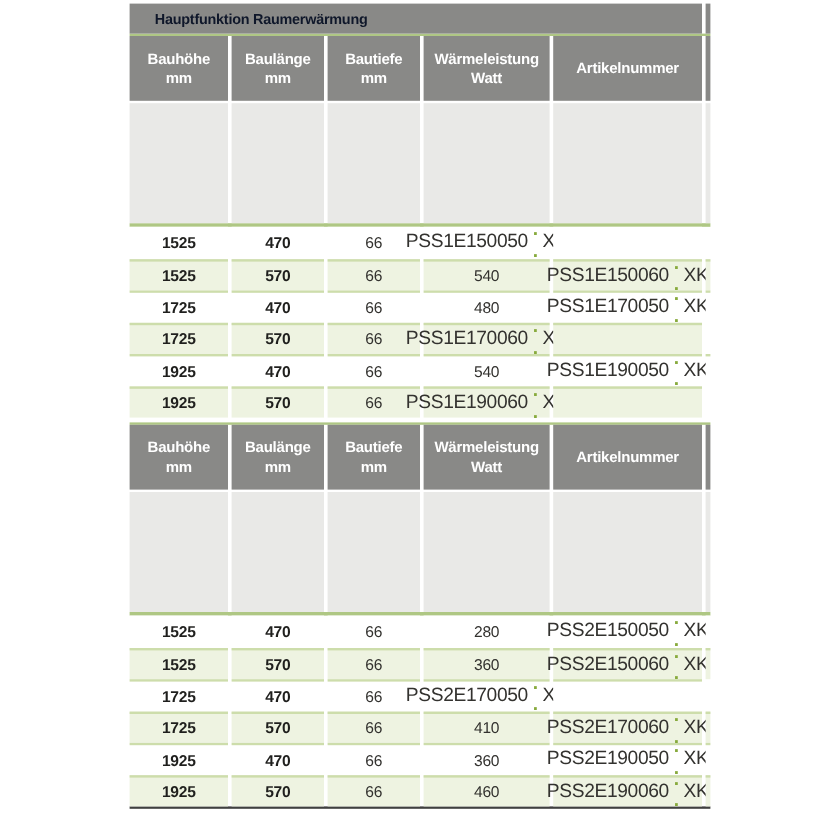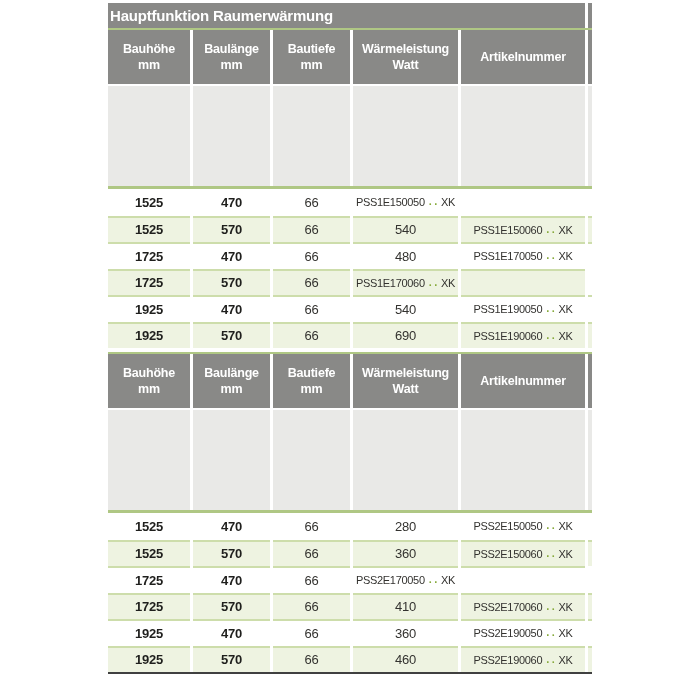--- a/index.html
+++ b/index.html
@@ -12,36 +12,36 @@
     --text-dark:#33322f;
     --text-bold:#1f1f1d;
     --bottom-line:#404040;
   }
   *{margin:0;padding:0;box-sizing:border-box;}
   html,body{width:700px;height:700px;background:#ffffff;overflow:hidden;
     font-family:"Liberation Sans","DejaVu Sans",sans-serif;letter-spacing:-0.2px;}
   .doc{position:absolute;left:108px;top:3px;width:484px;}
   .grid{display:grid;grid-template-columns:82px 77px 77px 105px 124px 4px;column-gap:3px;}
   .title-bar{height:25px;}
-  .title-main{grid-column:1/6;background:var(--header-bg);color:#ffffff;font-size:15px;
-    font-weight:bold;display:flex;align-items:center;padding-left:2px;}
+  .title-main{grid-column:1/6;background:var(--header-bg);color:#0f172a;font-size:12px;
+    font-weight:bold;display:flex;align-items:center;padding-left:21px;}
   .sliver{grid-column:6/7;background:var(--header-bg);}
   .divider{height:2px;background:var(--accent-green);}
   .divider-thick{height:3px;background:var(--accent-green);}
   .white-gap{height:2px;background:#fff;}
   .th{height:54px;background:var(--header-bg);color:#fff;font-size:12.5px;font-weight:bold;
     display:flex;flex-direction:column;align-items:center;justify-content:center;
     text-align:center;line-height:16px;}
   .empty-cell{height:100px;background:var(--empty-bg);}
   .td{height:26.5px;display:flex;align-items:center;justify-content:center;
     font-size:13px;color:var(--text-dark);background:#fff;}
   .tr.alt .td{background:var(--row-alt-bg);}
   .tr.sep .td{border-top:2px solid var(--hairline-green);}
   .td.bold{font-weight:bold;color:var(--text-bold);}
-  .td.artikel{font-size:11px;letter-spacing:-0.3px;}
+  .td.artikel{font-size:16px;letter-spacing:-0.3px;}
   .dots{color:var(--dot-green);font-weight:bold;margin:0 4px;position:relative;top:-1px;}
   .bottom-line{height:2px;background:var(--bottom-line);}
   .table2{margin-top:4px;}
 </style>
 </head>
 <body>
 
 <div class="doc">
 
   <section>
@@ -143,21 +143,20 @@
           <span class="dots">. .</span>
           <span>XK</span>
         </div>
         <div class="td"></div>
       </div>
 
       <div class="grid tr alt sep">
         <div class="td bold">1925</div>
         <div class="td bold">570</div>
         <div class="td">66</div>
-        <div class="td">690</div>
         <div class="td artikel">
           <span>PSS1E190060</span>
           <span class="dots">. .</span>
           <span>XK</span>
         </div>
         <div class="td"></div>
       </div>
     </div>
 
   </section>

